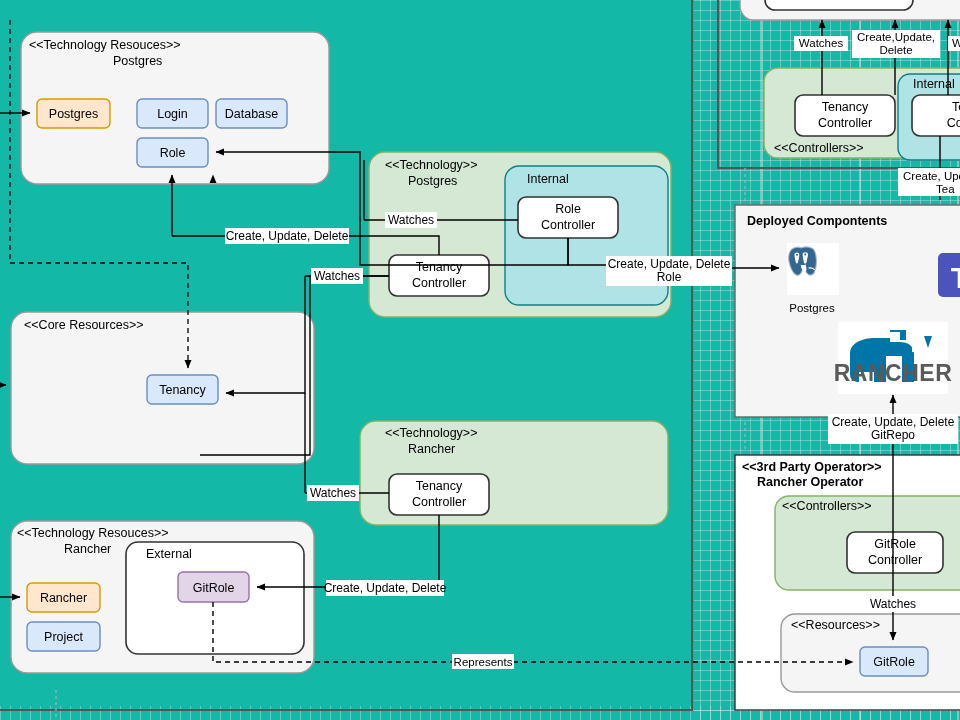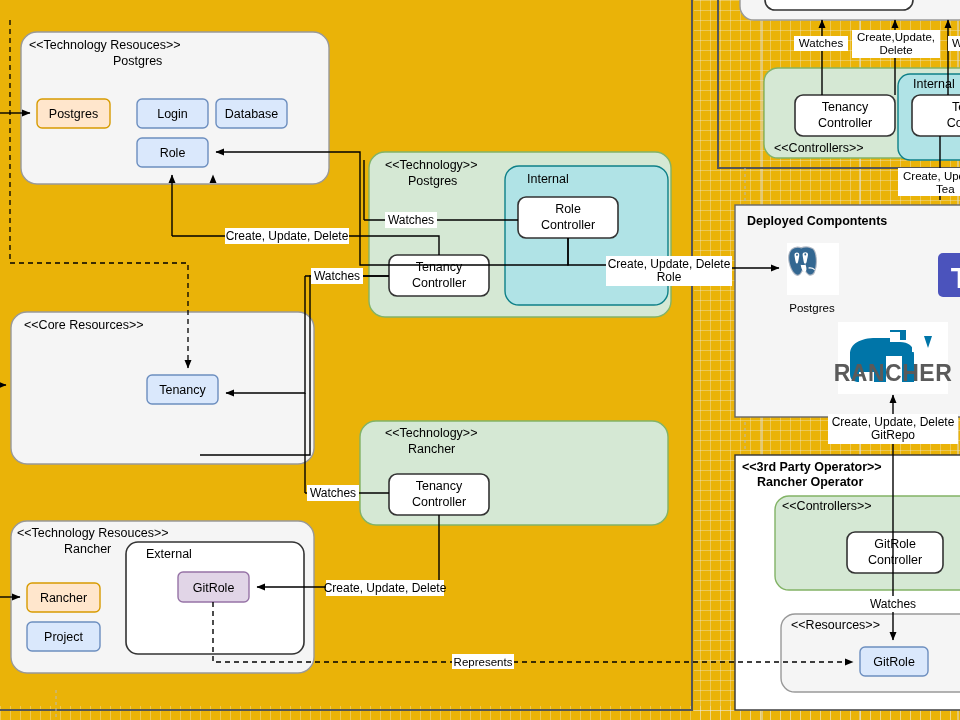--- a/index.html
+++ b/index.html
@@ -1,17 +1,17 @@
 <!DOCTYPE html>
 <html><head>
 <meta charset="utf-8">
 <style>
   html,body{margin:0;padding:0;background:#ffffff;}
   body{width:960px;height:720px;overflow:hidden;font-family:"Liberation Sans",sans-serif;}
-  #canvas{position:relative;width:960px;height:720px;background:#eab308;}
+  #canvas{position:relative;width:960px;height:720px;background:#14b8a6;}
   svg{display:block;}
   .lbl{font-family:"Liberation Sans",sans-serif;fill:#000000;}
 </style>
 </head>
 <body>
 
 <div id="canvas">
 <svg width="960" height="720" viewBox="0 0 960 720" xmlns="http://www.w3.org/2000/svg">
 
   <defs>

